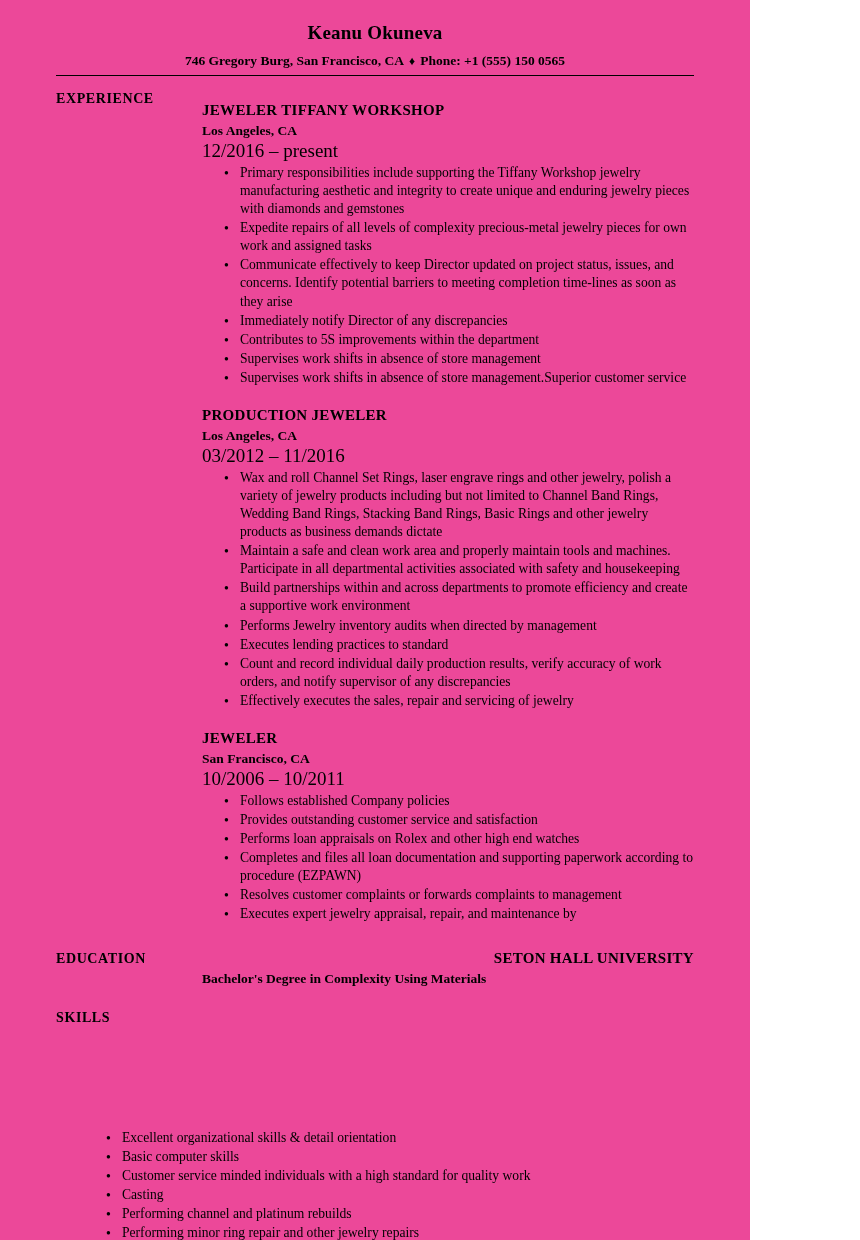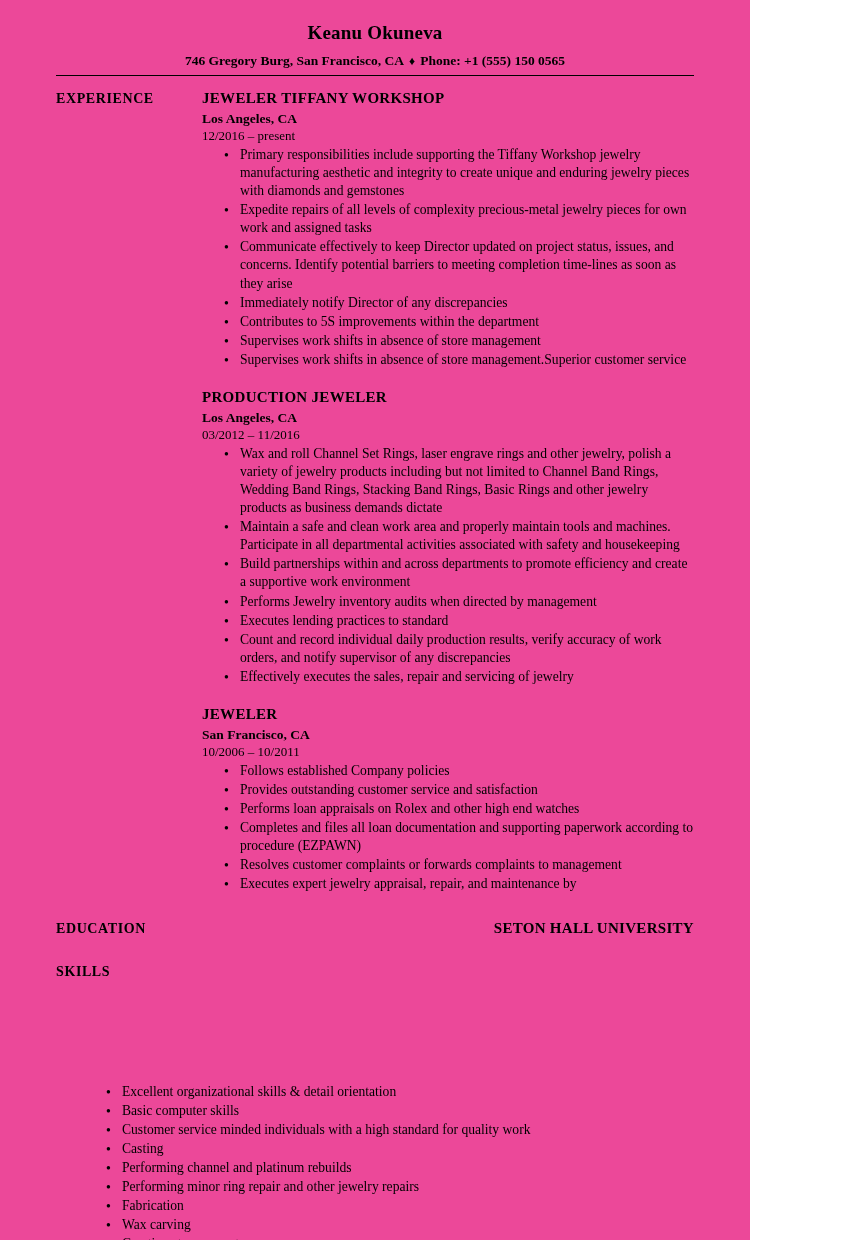--- a/index.html
+++ b/index.html
@@ -66,29 +66,29 @@
   .job {
     margin-bottom: 20px;
   }
   .job:last-child {
     margin-bottom: 8px;
   }
   .job-title {
     font-size: 15px;
     font-weight: bold;
     letter-spacing: 0.3px;
-    margin: 0 0 4px 0;
+    margin: 12px 0 4px 0;
   }
   .job-location {
     font-size: 13.5px;
     font-weight: bold;
     margin: 0 0 1px 0;
   }
   .job-dates {
-    font-size: 13px;
+    font-size: 19px;
     margin: 0 0 2px 0;
   }
   ul.bullets {
     list-style: none;
     margin: 2px 0 0 0;
     padding: 0 0 0 22px;
   }
   ul.bullets li {
     position: relative;
     font-size: 13.6px;
@@ -188,20 +188,21 @@
         </ul>
       </div>
 
     </div>
   </div>
 
   <div class="section section-education">
     <div class="section-label">EDUCATION</div>
     <div class="section-body">
       <div class="edu-school">SETON HALL UNIVERSITY</div>
+      <div class="edu-degree">Bachelor's Degree in Complexity Using Materials</div>
     </div>
   </div>
 
   <div class="section section-skills">
     <div class="section-label">SKILLS</div>
     <div class="section-body">
       <ul class="bullets skills-list">
         <li>Excellent organizational skills &amp; detail orientation</li>
         <li>Basic computer skills</li>
         <li>Customer service minded individuals with a high standard for quality work</li>

